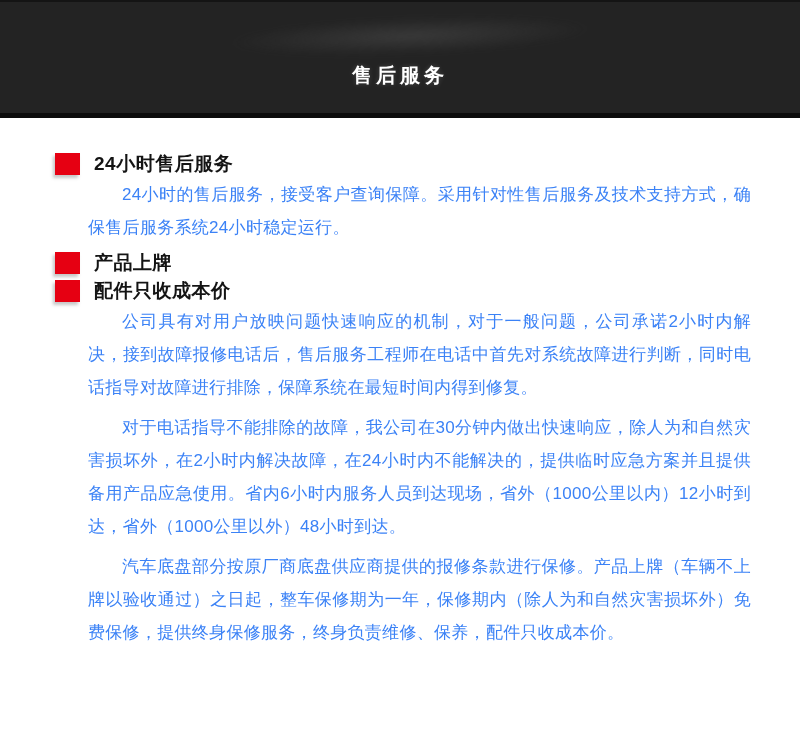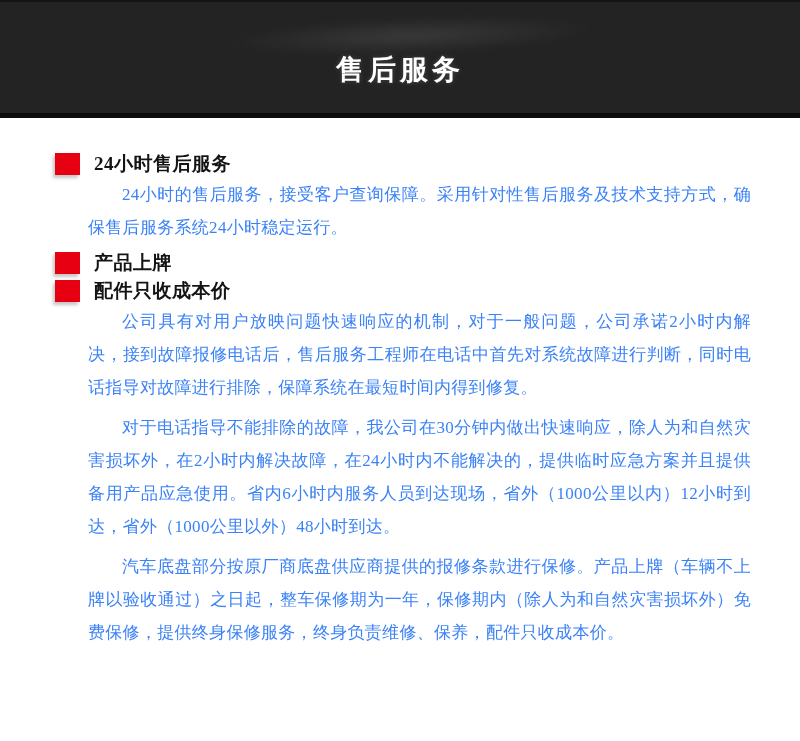--- a/index.html
+++ b/index.html
@@ -18,41 +18,41 @@
     border-top: 2px solid #141414;
     border-bottom: 5px solid #0c0c0c;
     display: flex;
     align-items: flex-end;
     justify-content: center;
     overflow: hidden;
   }
   .banner-title {
     margin: 0 0 24px 0;
     color: #ffffff;
-    font-size: 28px;
+    font-size: 20px;
     font-weight: bold;
     letter-spacing: 4px;
     text-shadow: 0 0 5px rgba(255,255,255,0.18);
     font-family: Liberation Serif, serif;
   }
   .watermark {
     position: absolute;
     top: 16px;
     left: 235px;
     width: 350px;
     height: 36px;
     background: radial-gradient(ellipse at center, rgba(75,75,75,0.55), rgba(35,35,35,0) 72%);
     filter: blur(3px);
     transform: skewX(-18deg) rotate(-2deg);
     pointer-events: none;
   }
   .content {
     padding: 34px 45px 0 55px;
   }
-  .section { margin-bottom: 5px; font-family: Liberation Serif, serif; }
+  .section { margin-bottom: 5px; }
   .section-header {
     display: flex;
     align-items: center;
     gap: 14px;
     margin-bottom: 3px;
   }
   .bullet {
     flex: 0 0 auto;
     width: 25px;
     height: 22px;

